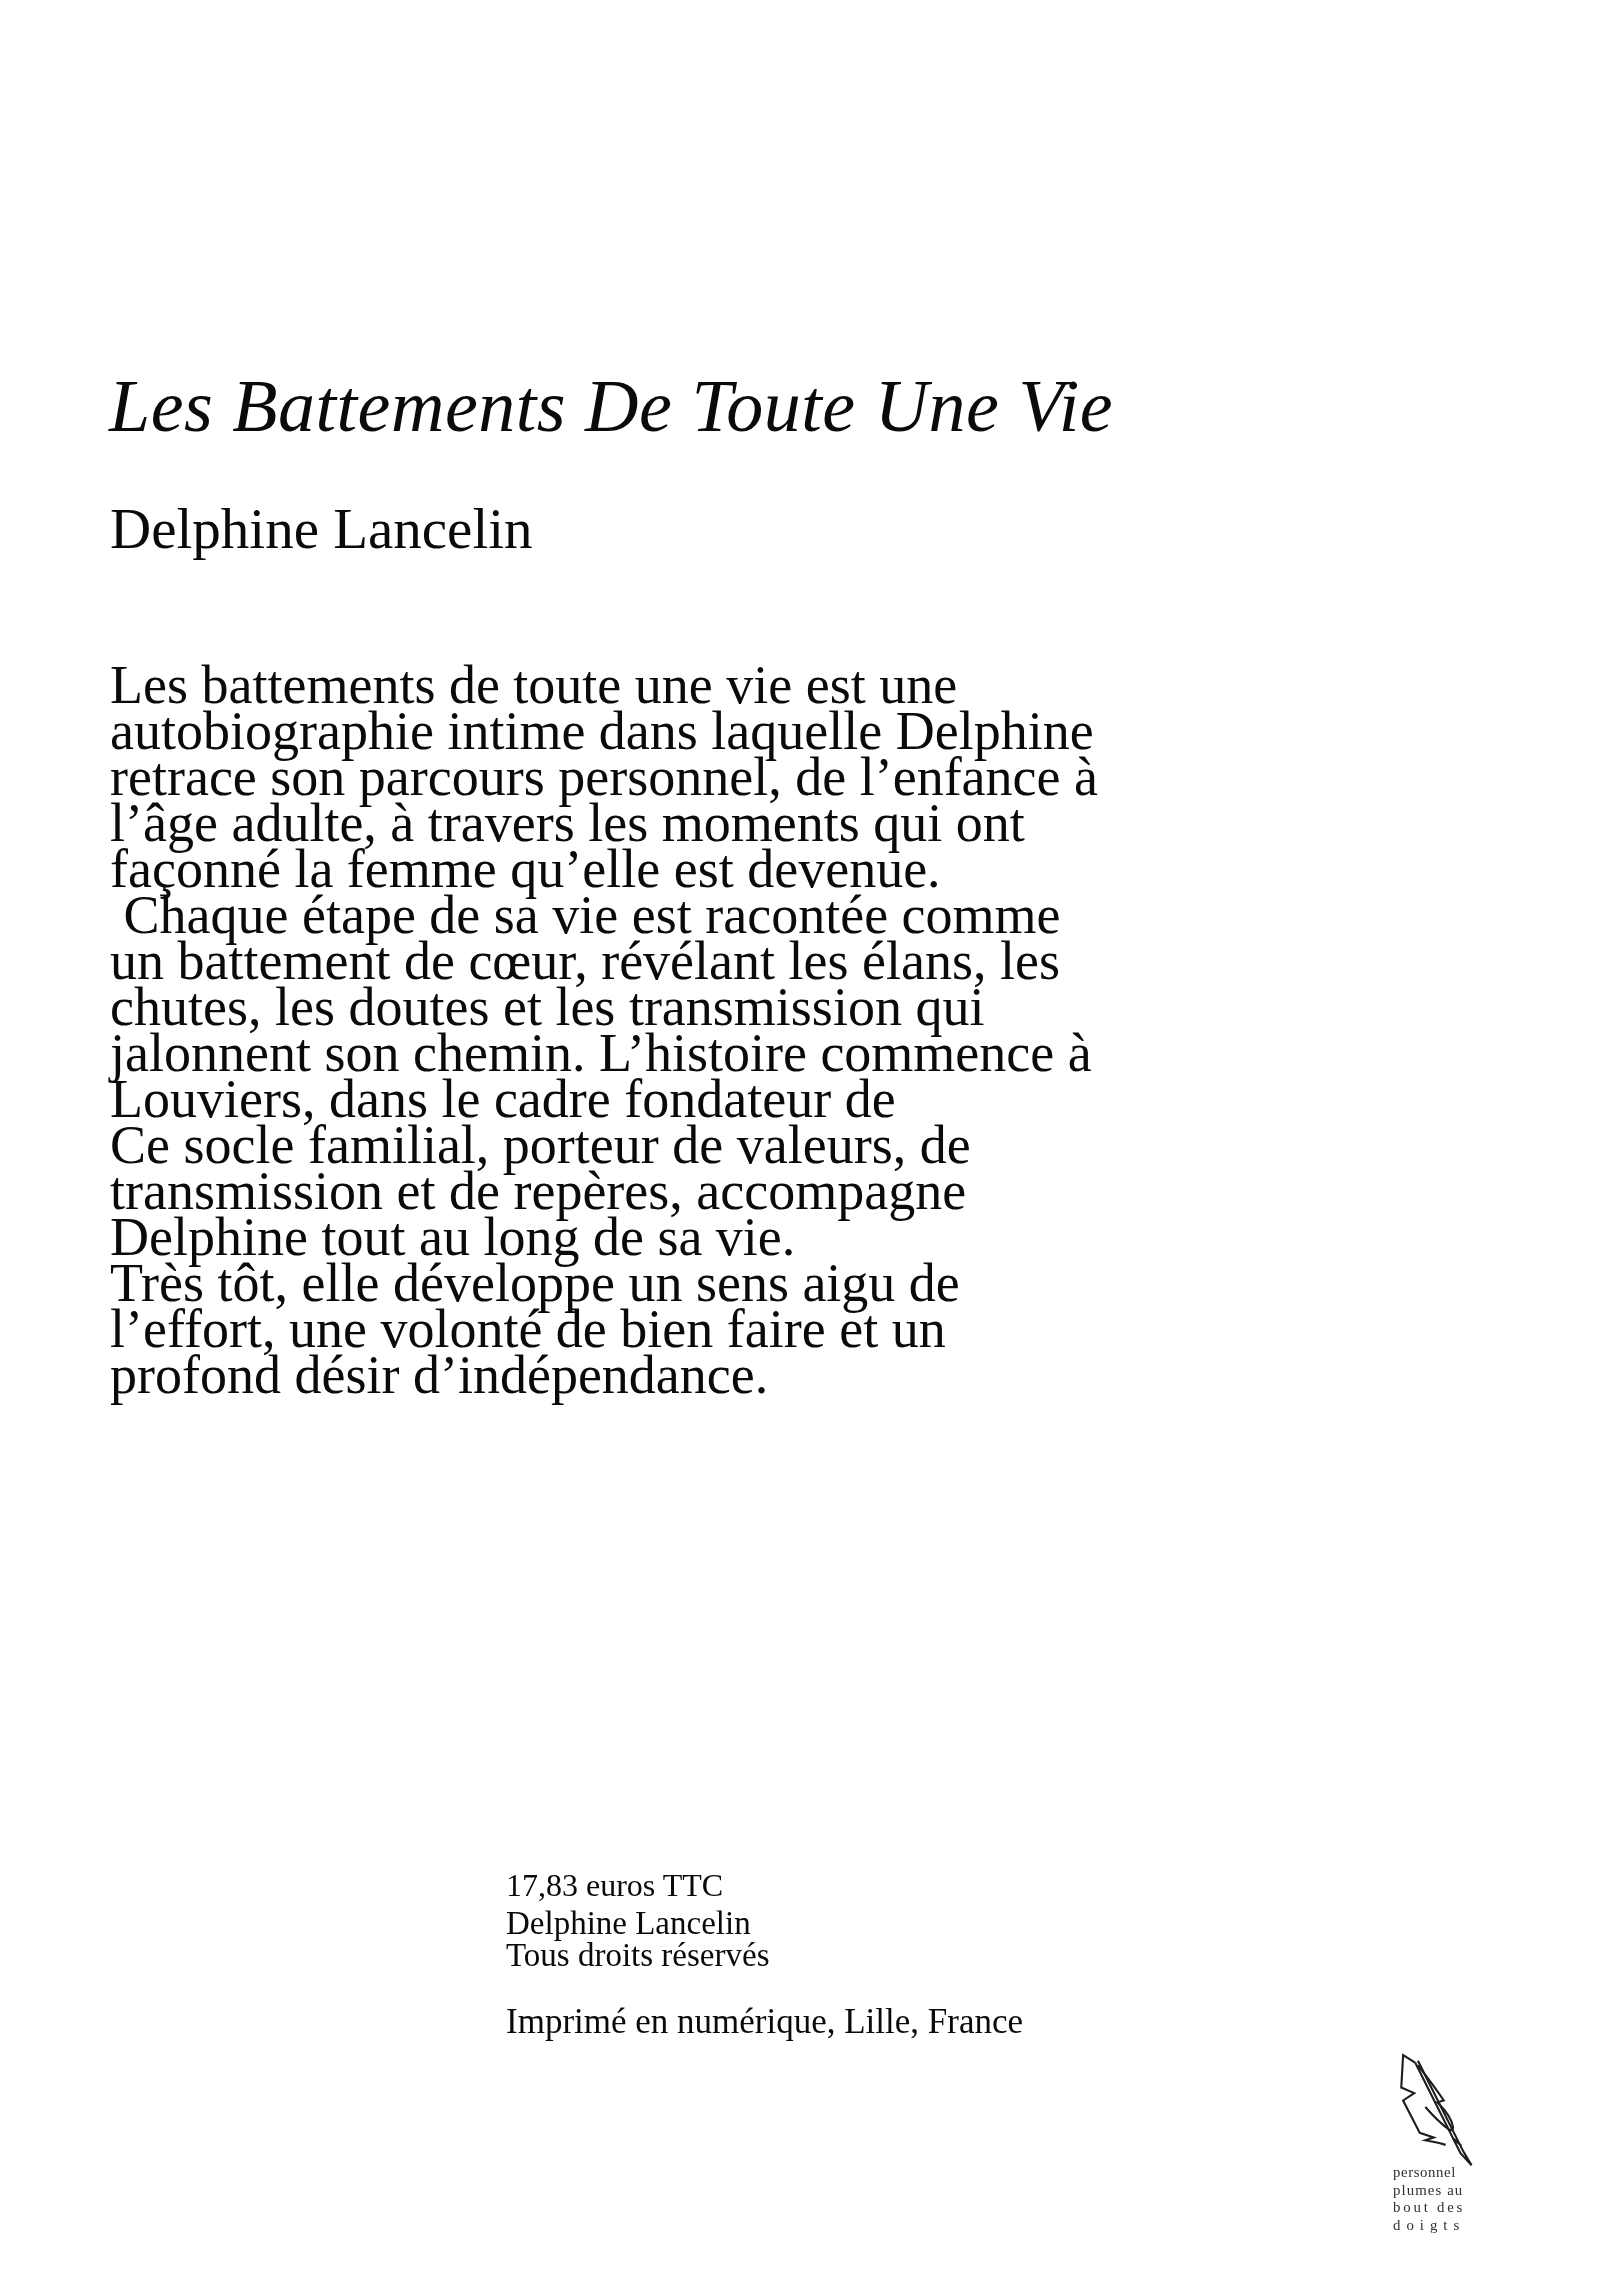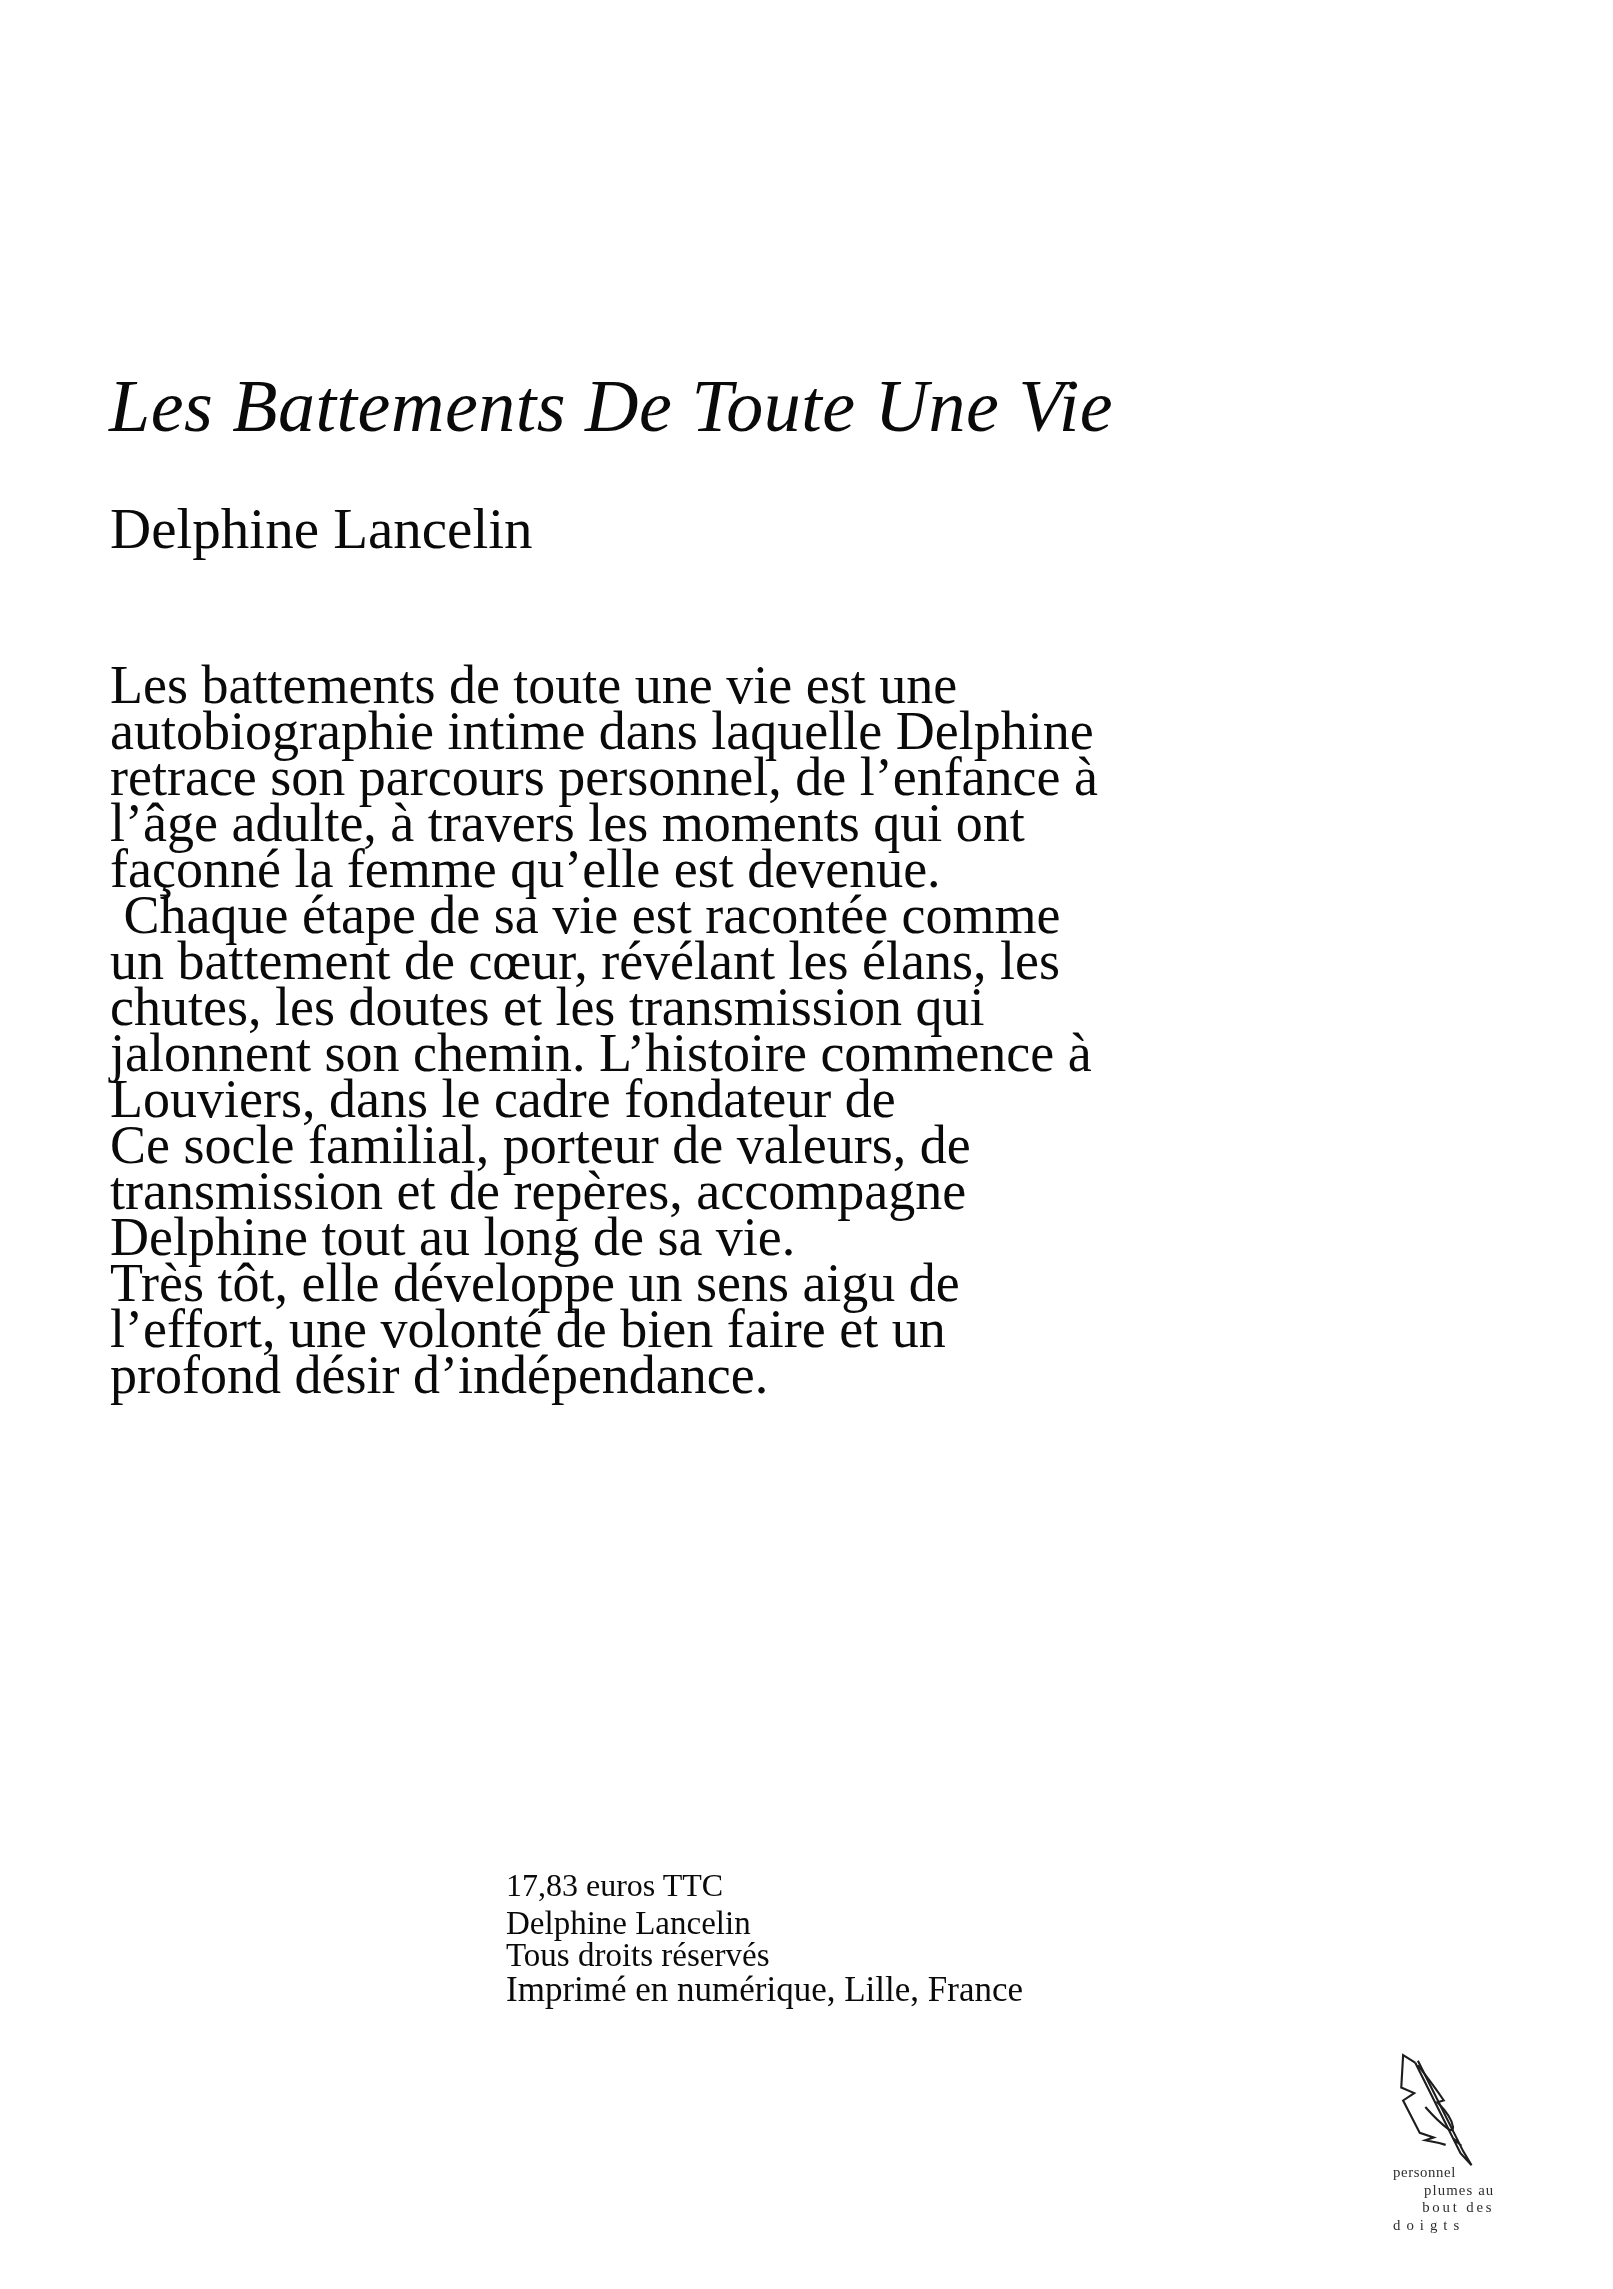--- a/index.html
+++ b/index.html
@@ -61,20 +61,21 @@
   }
   .price-rights {
     font-size: 33px;
     line-height: 29.5px;
     white-space: pre;
   }
   .price-printing {
     font-size: 35px;
     line-height: 37px;
     white-space: pre;
+    margin-top: 32px;
   }
 
   .publisher-mark {
     left: 1380px;
     top: 2044px;
     width: 129px;
     height: 212px;
   }
   .feather-svg {
     position: absolute;
@@ -88,21 +89,21 @@
     left: 13px;
     top: 120px;
     color: #2e2e2e;
     font-size: 14.8px;
   }
   .collection-line {
     line-height: 17.5px;
     white-space: pre;
   }
   .collection-line:nth-child(1) { letter-spacing: 0.6px; }
-  .collection-line:nth-child(2) { letter-spacing: 1.1px; margin-left: 31px; }
+  .collection-line:nth-child(2) { letter-spacing: 1.1px; }
   .collection-line:nth-child(3) { letter-spacing: 2.8px; text-align: right; }
   .collection-line:nth-child(4) { letter-spacing: 6px; }
 </style>
 </head>
 <body>
 
 <h1 class="abs book-title" style="font-weight: normal; margin: 0;">Les Battements De Toute Une Vie</h1>
 
 <div class="abs book-author">Delphine Lancelin</div>
 

